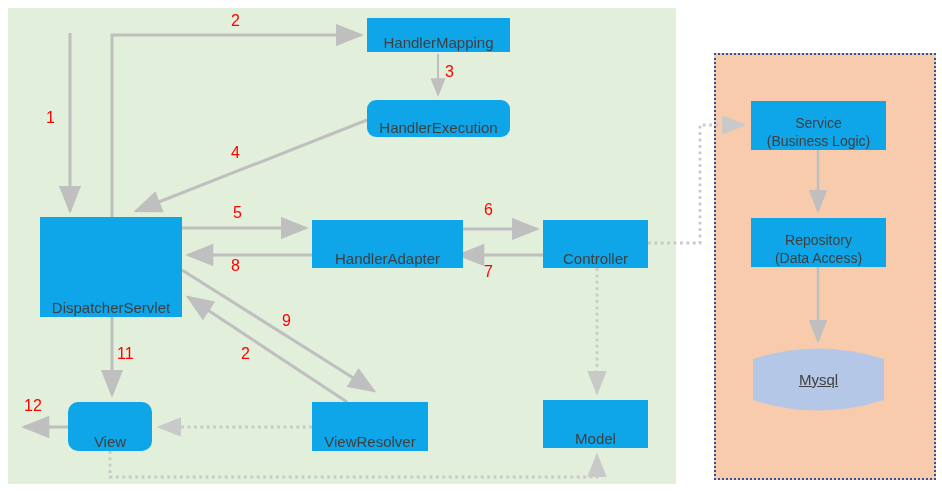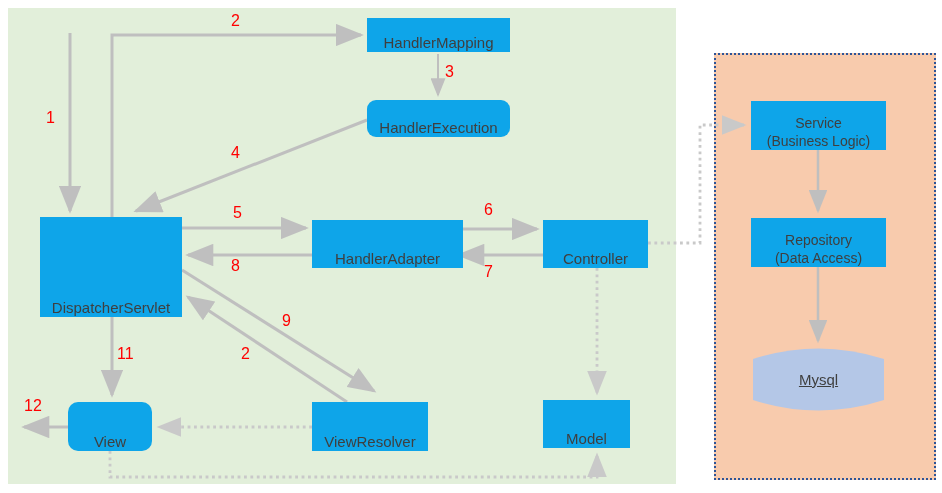--- a/index.html
+++ b/index.html
@@ -86,21 +86,21 @@
   </div>
 
   <div class="node" style="left:312px; top:220px; width:151px; height:48px;">
     <span>HandlerAdapter</span>
   </div>
 
   <div class="node" style="left:543px; top:220px; width:105px; height:48px;">
     <span>Controller</span>
   </div>
 
-  <div class="node" style="left:543px; top:400px; width:87px; height:48px;">
+  <div class="node" style="left:543px; top:400px; width:105px; height:48px;">
     <span>Model</span>
   </div>
 
   <div class="node" style="left:68px;  top:402px; width:84px;  height:49px;border-radius:10px;">
     <span>View</span>
   </div>
 
   <div class="node" style="left:312px; top:402px; width:116px; height:49px;">
     <span>ViewResolver</span>
   </div>

